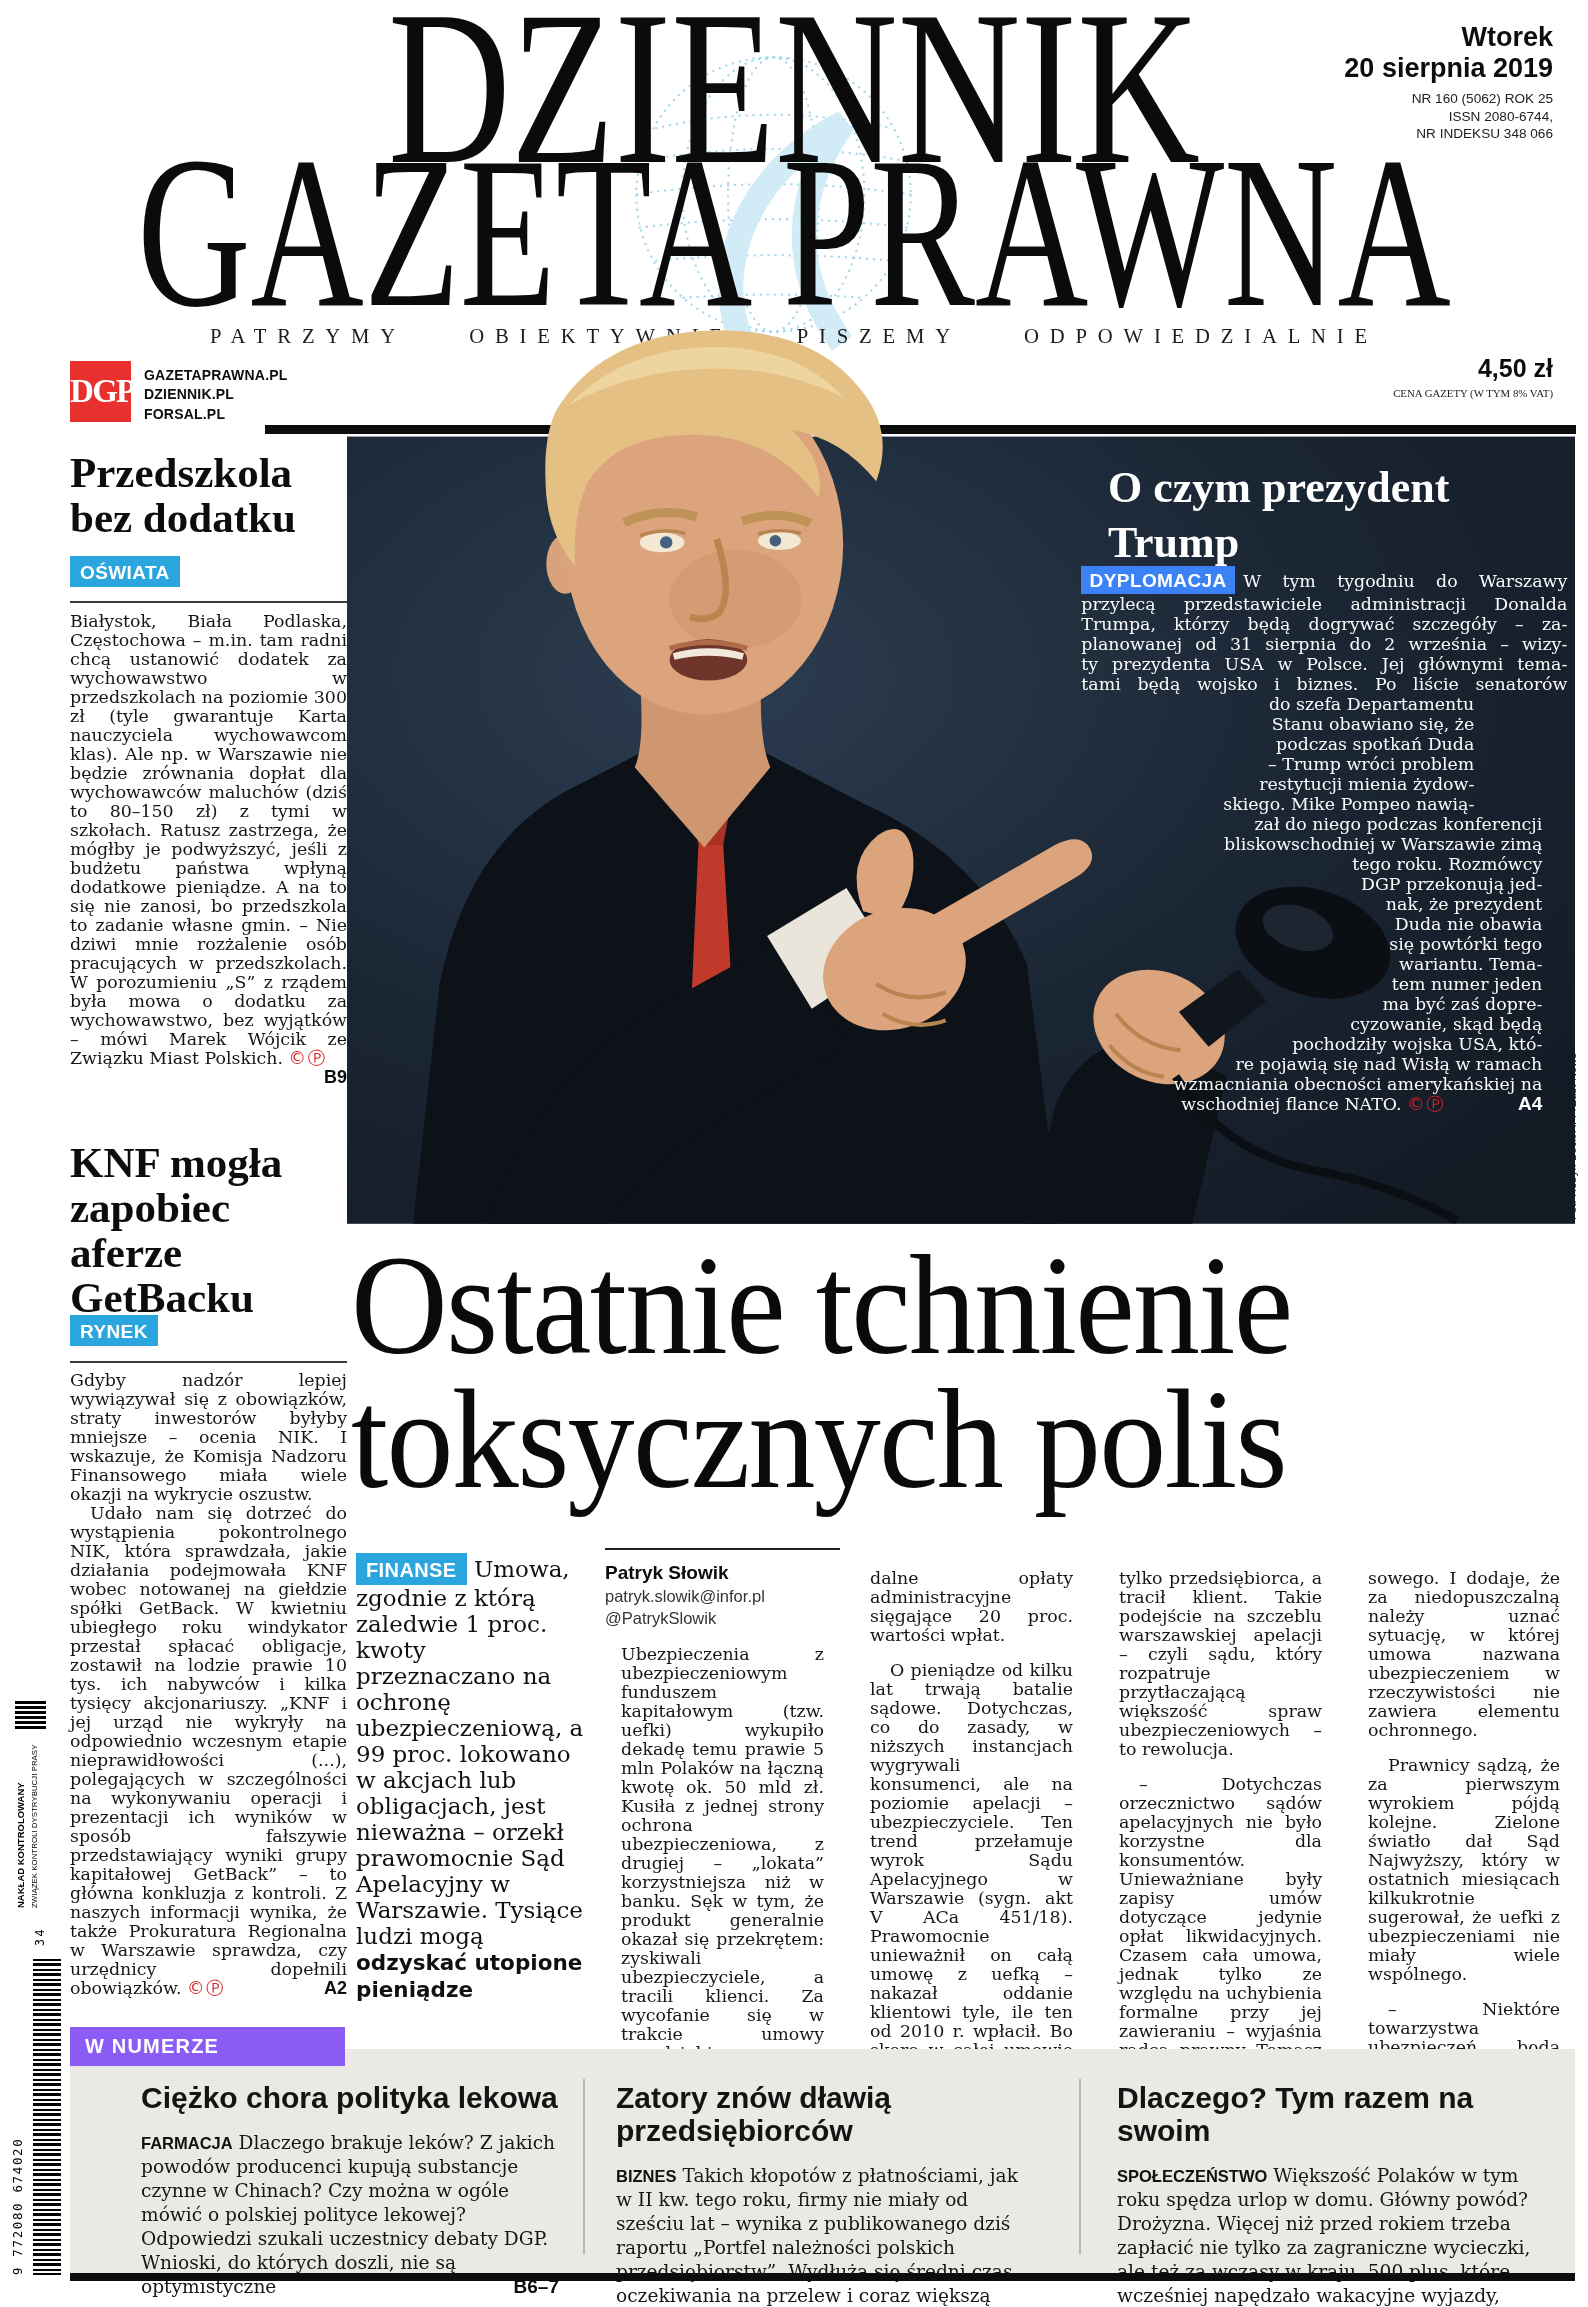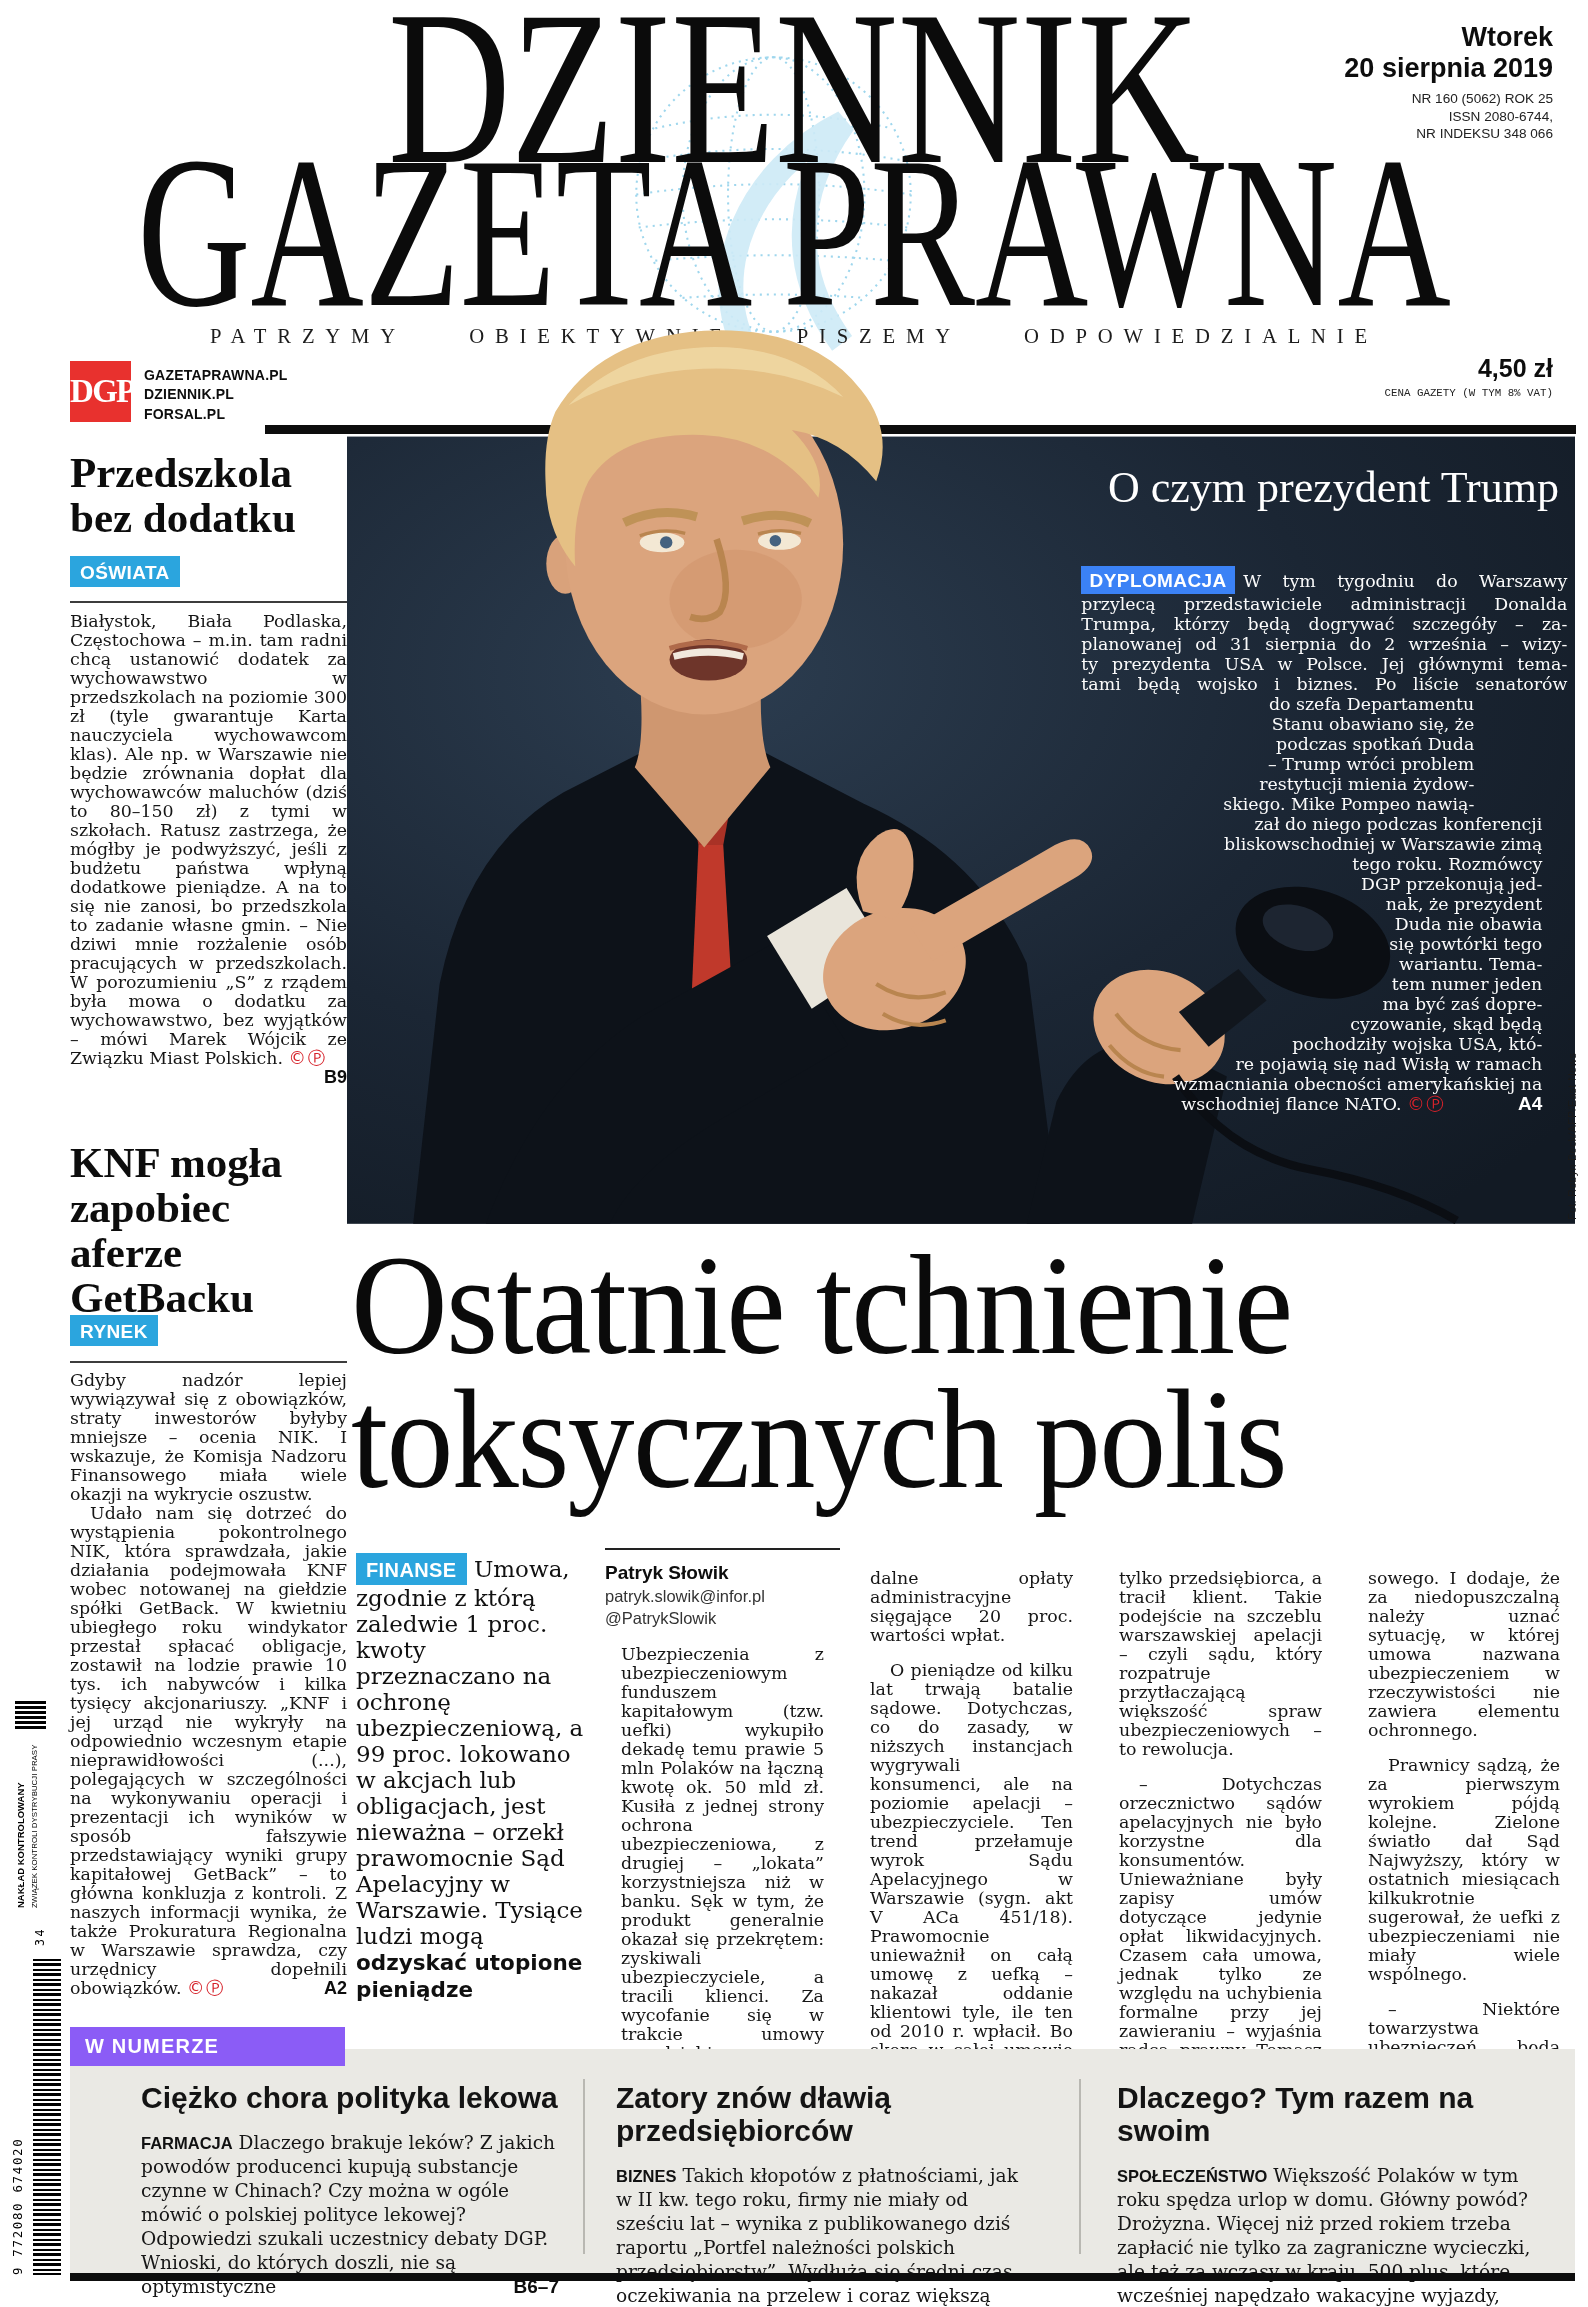--- a/index.html
+++ b/index.html
@@ -19,42 +19,42 @@
   .d1,.d2{font-size:27px;line-height:31px;font-weight:bold;color:#0d0d0d;}
   .dmeta{margin-top:6.6px;font-size:13.6px;line-height:17.4px;color:#222;}
   .tagline{left:0;top:325px;width:1588px;text-align:center;font-family:"Liberation Serif",serif;
            font-size:20.7px;color:#1c1c1c;letter-spacing:10.8px;word-spacing:48px;z-index:1;white-space:nowrap;}
   .dgp-box{left:70px;top:361px;width:61px;height:61px;background:#e8312e;text-align:center;}
   .dgp-box span{font-family:"Liberation Serif",serif;font-weight:bold;font-size:33px;line-height:61px;
                 color:#fff;letter-spacing:-1.7px;}
   .sites{left:144px;top:366px;font-family:"Liberation Sans",sans-serif;font-weight:bold;
          font-size:14px;line-height:19.4px;color:#0d0d0d;letter-spacing:0.2px;}
   .price{right:35px;top:354px;font-family:"Liberation Sans",sans-serif;font-weight:bold;font-size:25px;color:#0d0d0d;}
-  .price-note{right:35px;top:387px;font-family:Liberation Mono, monospace;font-size:10.8px;color:#222;}
+  .price-note{right:35px;top:387px;font-family:Liberation Serif, serif;font-size:10.8px;color:#222;}
   .black-bar{left:265px;top:425px;width:1311px;height:9px;background:#0d0d0d;}
 
   
   .stag{display:inline-block;background:#2ba5de;color:#fff;font-family:"Liberation Sans",sans-serif;
         font-weight:bold;font-size:19px;line-height:1;padding:6.6px 10px 5px;letter-spacing:0.4px;}
 
   
   .a-head{left:70px;width:281px;font-family:"Liberation Serif",serif;font-weight:bold;
           font-size:43px;line-height:45px;color:#0d0d0d;}
   .rule{left:70px;width:277px;height:1.7px;background:#3c3c3c;}
   .lbody{left:70px;width:277px;font-size:17.4px;line-height:19px;text-align:justify;color:#161616;}
   .lbody p{margin:0;}
   .ind{text-indent:20px;}
   .cp{color:#d6222a;font-family:"DejaVu Sans","Liberation Sans",sans-serif;font-size:17.4px;
       letter-spacing:1.7px;white-space:nowrap;}
   .refR{float:right;font-family:"Liberation Sans",sans-serif;font-weight:bold;font-size:18px;color:#0d0d0d;}
 
   
   .photo-wrap{left:347px;top:314px;width:1228px;height:910px;z-index:3;}
   .photo-headline{left:1108px;top:460px;z-index:4;color:#fff;font-family:"Liberation Serif",serif;
-                  font-weight:normal;font-size:44px;line-height:55px;}
+                  font-weight:bold;font-size:44px;line-height:55px;}
   .photo-par{right:20.7px;top:566px;width:486px;z-index:4;color:#fbfbfb;
              font-size:17.4px;line-height:20px;}
   .pl{min-height:20px;}
   .plA{text-align:justify;text-align-last:justify;}
   .plB{text-align:right;padding-right:93px;}
   .plC{text-align:right;padding-right:25px;}
   .plast{position:relative;padding-right:122px;}
   .pref{position:absolute;right:25px;bottom:0;font-family:"Liberation Sans",sans-serif;
         font-weight:bold;font-size:19px;color:#fff;}
   .ptag{display:inline-block;background:#3b82f6;color:#fff;font-family:"Liberation Sans",sans-serif;

